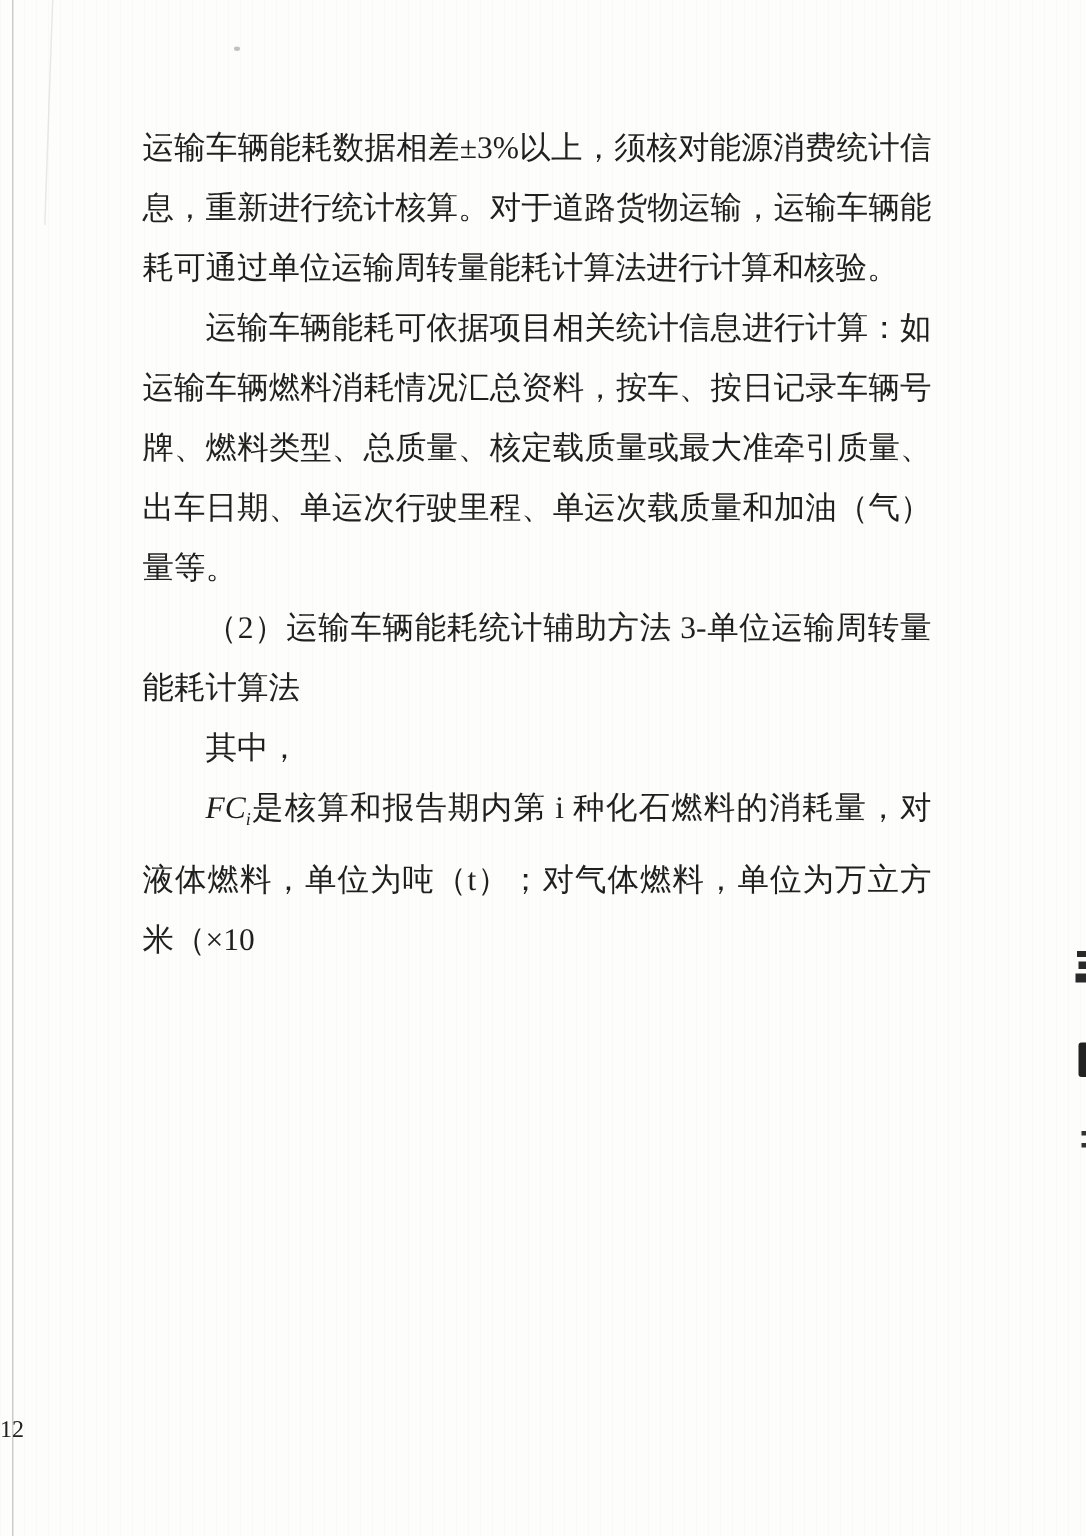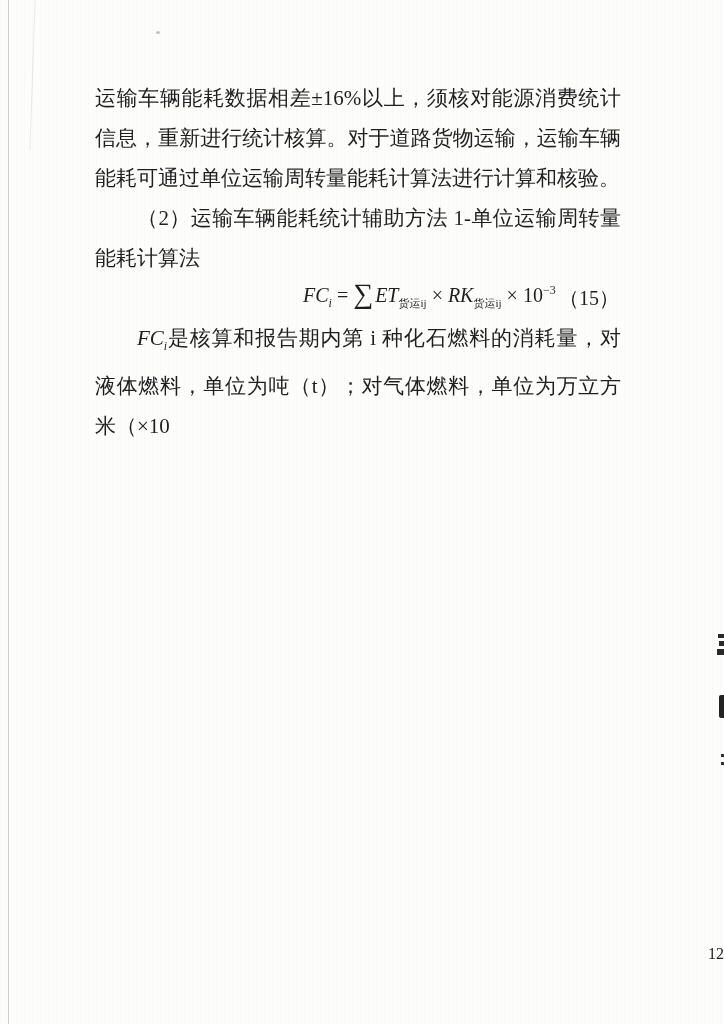--- a/index.html
+++ b/index.html
@@ -40,21 +40,21 @@
   }
   .f-body { padding-left: 208px; white-space: nowrap; }
   .f-label { position: absolute; right: 2px; }
   .op { padding: 0 5px; }
   .sum { font-size: 28px; position: relative; top: 1px; padding: 0 2px 0 0; }
   .page-number {
     position: absolute;
     top: 945px;
     left: 0;
     width: 100%;
-    text-align: right;
+    text-align: left;
     font-size: 16px;
     color: #222;
   }
   
   .scan-line-left {
     position: absolute; left: 8px; top: 0; width: 1px; height: 1024px;
     background: rgba(120,120,120,0.35);
   }
   .scan-line-left2 {
     position: absolute; left: 32px; top: 0; width: 1px; height: 150px;
@@ -78,34 +78,32 @@
 <body>
 
 <div class="page">
 
   <div class="scan-line-left"></div>
   <div class="scan-line-left2"></div>
   <div class="scan-dot-top"></div>
 
   <div class="content">
 
-    <p>运输车辆能耗数据相差±16%以上，须核对能源消费统计信息，重新进行统计核算。对于道路货物运输，运输车辆能耗可通过单位运输周转量能耗计算法进行计算和核验。</p>
+    <p>运输车辆能耗数据相差±3%以上，须核对能源消费统计信息，重新进行统计核算。对于道路货物运输，运输车辆能耗可通过单位运输周转量能耗计算法进行计算和核验。</p>
+
+
+
+    <p class="indent">运输车辆能耗可依据项目相关统计信息进行计算：如运输车辆燃料消耗情况汇总资料，按车、按日记录车辆号牌、燃料类型、总质量、核定载质量或最大准牵引质量、出车日期、单运次行驶里程、单运次载质量和加油（气）量等。</p>
+
+    <p class="indent">（2）运输车辆能耗统计辅助方法 3-单位运输周转量能耗计算法</p>
 
 
 
 
-    <p class="indent">（2）运输车辆能耗统计辅助方法 1-单位运输周转量能耗计算法</p>
-
-
-    <div class="formula-row">
-      <span class="f-body"><span class="var">FC</span><span class="sub ital">i</span><span class="op">=</span><span class="sum">∑</span><span class="var">ET</span><span class="sub">货运ij</span><span class="op">×</span><span class="var">RK</span><span class="sub">货运ij</span><span class="op">×</span><span>10</span><sup>−3</sup></span>
-      <span class="f-label">（15）</span>
-    </div>
-
-
+    <p class="indent">其中，</p>
 
     <p class="indent"><span class="var">FC</span><span class="sub ital">i</span><span>是核算和报告期内第 i 种化石燃料的消耗量，对液体燃料，单位为吨（t）；对气体燃料，单位为万立方米（×10</span></p>
 
   </div>
 
   <div class="page-number">12</div>
 
   <div class="edge-marks edge-mark-a">
       <span></span>
       <span></span>

